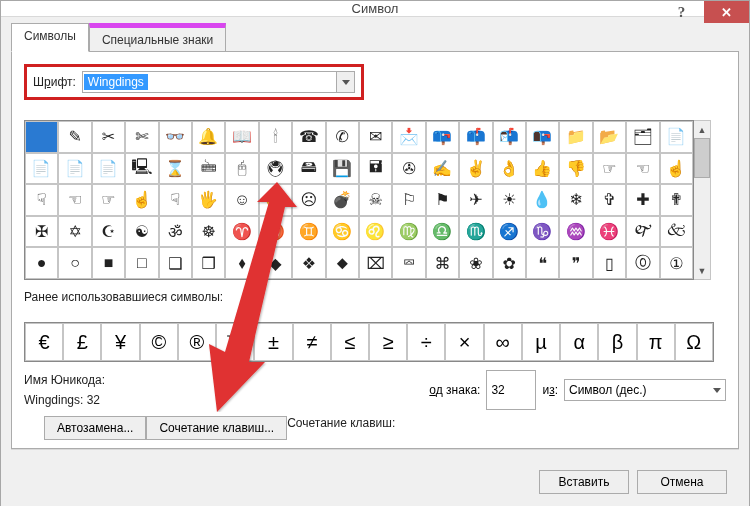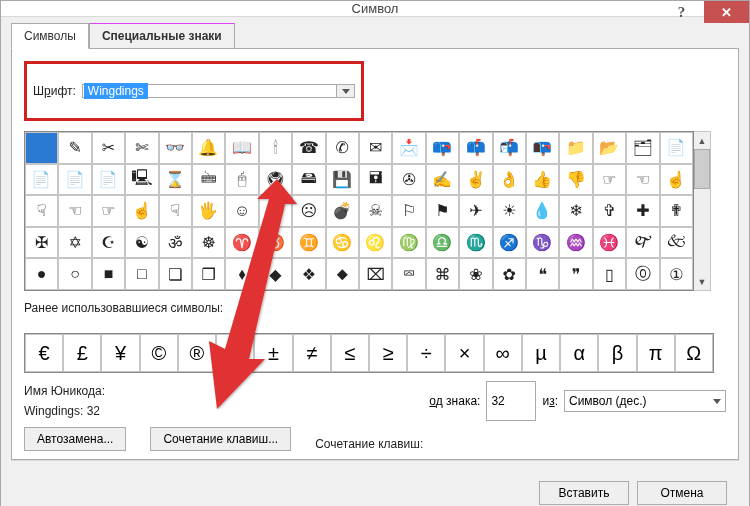--- a/index.html
+++ b/index.html
@@ -72,52 +72,51 @@
     color: #333;
     font-size: 12px;
   }
   .tab.active {
     background: #fff;
     border-bottom: 1px solid #fff;
     position: relative;
     z-index: 2;
   }
   .tab:not(.active) {
-    border-top: 1px solid #d946ef;
-    font-weight: bold;
+    border-top: 5px solid #d946ef;
   }
   .tab-content {
     border: 1px solid #ababab;
     background: #fff;
     flex: 1;
     padding: 12px 12px 8px 12px;
     display: flex;
     flex-direction: column;
     position: relative;
     z-index: 1;
   }
   .font-row {
     display: flex;
     align-items: center;
-    margin-bottom: 10px;
+    margin-bottom: 20px;
     border: 3px solid #d02020;
-    padding: 20px 6px;
+    padding: 4px 6px;
     width: 340px;
   }
   .font-row label {
     margin-right: 6px;
     color: #222;
   }
   .font-row label u{text-decoration: underline;}
   .font-select {
     flex: 1;
     display: flex;
     align-items: center;
     border: 1px solid #ababab;
-    height: 14px;
+    height: 22px;
     background: #fff;
     position: relative;
   }
   .font-select .val {
     background: #3399ff;
     color: #fff;
     padding: 1px 4px;
     margin: 1px;
     font-size: 12px;
   }
@@ -240,22 +239,23 @@
     width: 162px;
     padding: 2px 4px;
     display: flex;
     align-items: center;
     justify-content: space-between;
     background: #fff;
   }
 
   .btn-row {
     display: flex;
-    align-items: flex-end;
-    gap: 24px;
+    align-items: flex-start;
+    gap: 0;
+    margin-left: 20px;
   }
   .btn {
     border: 1px solid #ababab;
     background: #efefef;
     padding: 4px 12px;
     font-size: 12px;
     cursor: pointer;
     min-width: 90px;
     text-align: center;
   }

